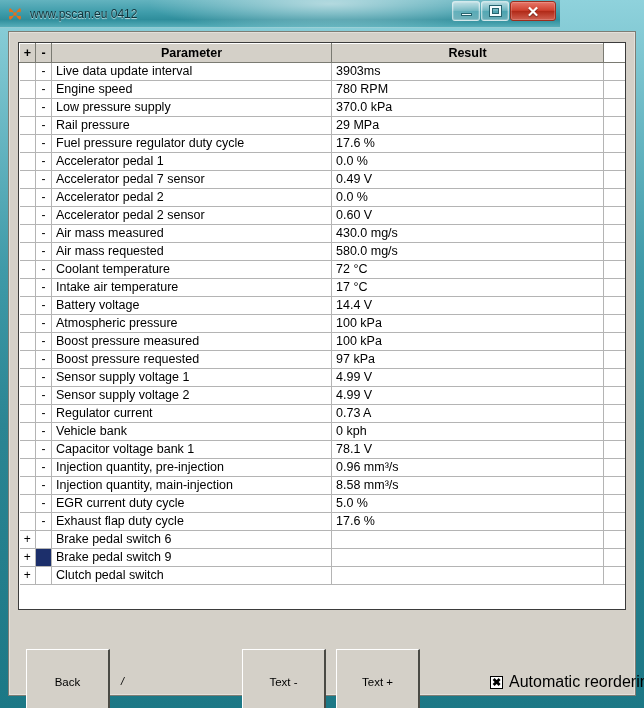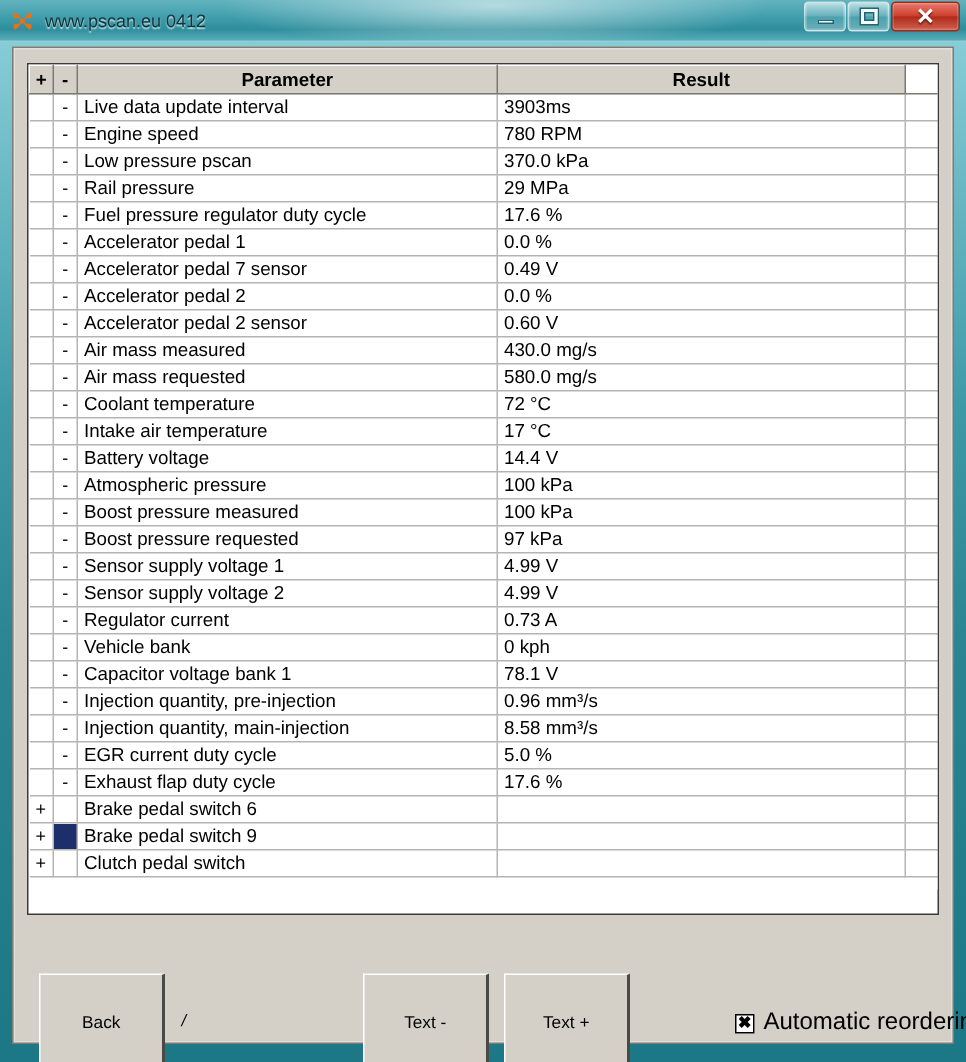--- a/index.html
+++ b/index.html
@@ -14,21 +14,21 @@
   #window {
     position: relative;
     width: 644px; height: 708px;
     background: linear-gradient(180deg,#8fd2dc 0%, #3f9aa8 38%, #2b8593 60%, #1c7886 100%);
     overflow: hidden;
   }
   
   #titlebar {
     position: relative;
     height: 28px;
-    width: 644px;
+    width: 560px;
     background:
       radial-gradient(ellipse 260px 40px at 330px 4px, rgba(255,255,255,0.55), rgba(255,255,255,0) 70%),
       linear-gradient(180deg,#63b3bf 0%, #3e9caa 45%, #2f8e9c 70%, #5cb2bd 100%);
     display: flex;
     align-items: center;
   }
   #titlebar::after{
     content:"";
     position:absolute; left:0; right:0; bottom:0; height:1px;
     background: rgba(255,255,255,0.35);
@@ -254,21 +254,21 @@
             <tr>
               <td class="sig"></td>
               <td class="sig">-</td>
               <td>Engine speed</td>
               <td>780 RPM</td>
               <td class="pad"></td>
             </tr>
             <tr>
               <td class="sig"></td>
               <td class="sig">-</td>
-              <td>Low pressure pscan</td>
+              <td>Low pressure supply</td>
               <td>370.0 kPa</td>
               <td class="pad"></td>
             </tr>
             <tr>
               <td class="sig"></td>
               <td class="sig">-</td>
               <td>Rail pressure</td>
               <td>29 MPa</td>
               <td class="pad"></td>
             </tr>

